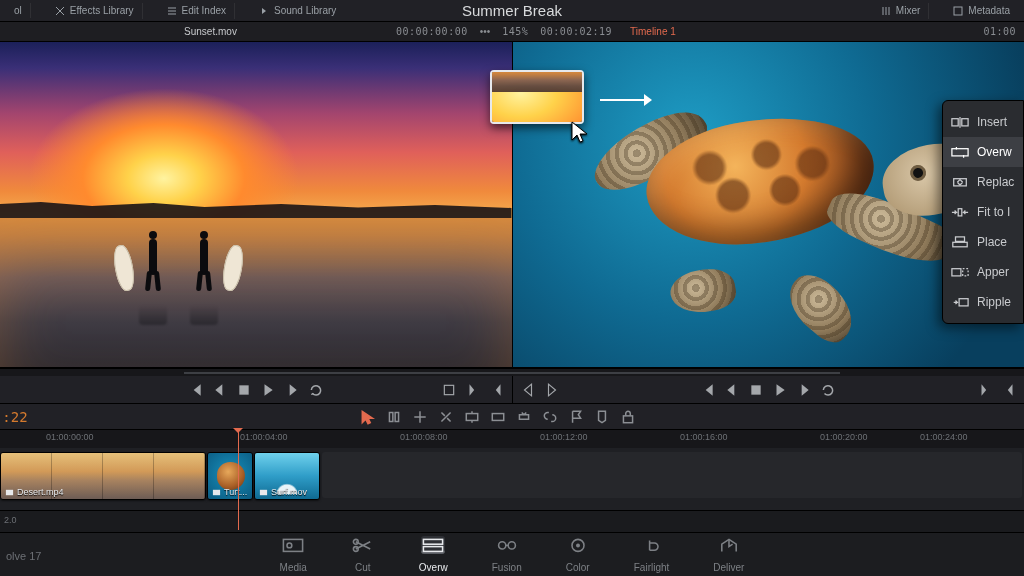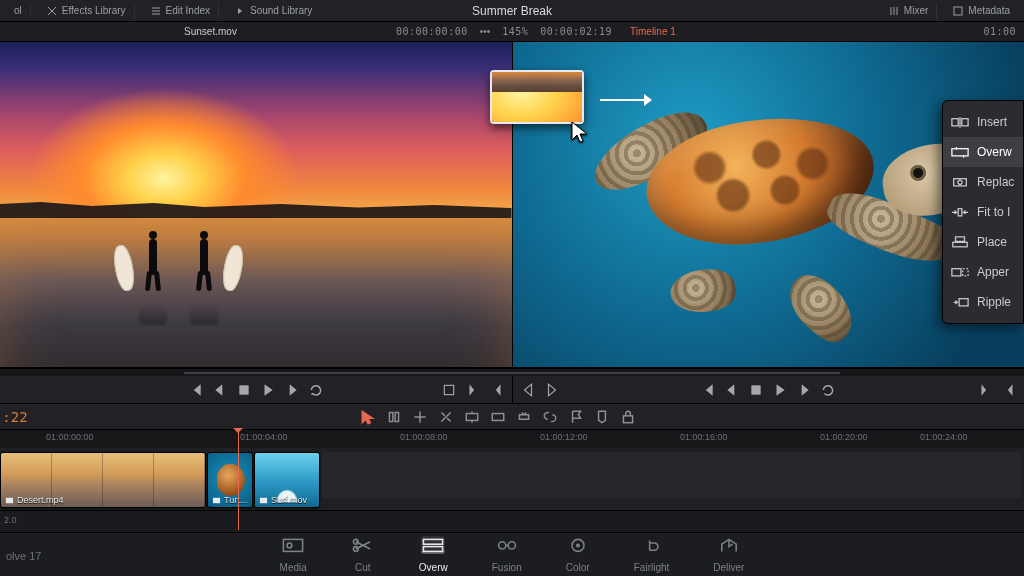--- a/index.html
+++ b/index.html
@@ -1,21 +1,21 @@
 <!DOCTYPE html>
 <html><head>
 <meta charset="utf-8">
 <style>
 * { margin: 0; padding: 0; box-sizing: border-box; font-family: -apple-system, "Helvetica Neue", Arial, sans-serif; }
 html, body { width: 1024px; height: 576px; background: #1a1a1c; color: #aeb0b4; overflow: hidden; font-size: 11px; }
 
-.topbar { height: 22px; background: #212126; border-bottom: 1px solid #000; display: flex; align-items: center; padding: 0 6px; gap: 7px; }
+.topbar { height: 22px; background: #212126; border-bottom: 1px solid #000; display: flex; align-items: center; padding: 0 6px; gap: 15px; }
 .topbar .btn { display: flex; align-items: center; gap: 4px; padding: 2px 8px; color: #9aa0a6; cursor: pointer; font-size: 10px; border-right: 1px solid #303034; }
 .topbar .spacer { flex: 1; }
-.topbar .title { position: absolute; left: 50%; transform: translateX(-50%); color: #d8dadc; font-size: 12px; }
+.topbar .title { position: absolute; left: 50%; transform: translateX(-50%); color: #d8dadc; font-size: 15px; }
 
 .infobar { height: 20px; background: #1e1e22; display: flex; align-items: center; font-size: 10px; color: #8a8d92; border-bottom: 1px solid #000; }
 .infobar .left, .infobar .right { flex: 1; display: flex; align-items: center; }
 .infobar .left { justify-content: center; }
 .infobar .right { justify-content: space-between; padding: 0 8px; }
 .infobar .src { color: #c7c9cc; margin-left: 35px; }
 .infobar .tc { font-family: ui-monospace, Menlo, monospace; letter-spacing: .5px; }
 .infobar .rec { color: #e36a4e; }
 .infobar .center { display:flex; gap:12px; align-items:center; padding:0 10px; }
 
@@ -100,21 +100,21 @@
 .tl-toolbar .tools .ti.sel svg { stroke:#e36a4e; fill:#e36a4e;}
 .tl-toolbar .tools svg { stroke:#8c8f94; fill:none; stroke-width:1.3;}
 .tl-toolbar .right-tools { margin-left:auto; display:flex; gap:12px; align-items:center;}
 
 .ruler { height:18px; background:#17171a; display:flex; align-items:flex-end; position:relative; font-size:9px; color:#6d7075; font-family:ui-monospace,Menlo,monospace; padding-left:34px;}
 .ruler .tick { position:absolute; top:0; bottom:0; display:flex; align-items:flex-start; padding-top:2px;}
 .playhead { position:absolute; left:238px; top:0; bottom:-82px; width:1px; background:#e36a4e; z-index:5;}
 .playhead:before{content:"";position:absolute;left:-5px;top:-2px;border:5px solid transparent;border-top-color:#e36a4e;}
 
 .tracks { height:84px; background:#1f2024; position:relative; padding-left:34px;}
-.clip { position:absolute; top:4px; height:56px; border-radius:3px; overflow:hidden; border:1px solid #000; box-shadow:0 1px 2px rgba(0,0,0,.5);}
+.clip { position:absolute; top:4px; height:48px; border-radius:3px; overflow:hidden; border:1px solid #000; box-shadow:0 1px 2px rgba(0,0,0,.5);}
 .clip .label { position:absolute; left:4px; bottom:2px; font-size:9px; color:#e7e9ec; text-shadow:0 1px 1px #000; display:flex; align-items:center; gap:3px;}
 .clip .label svg { width:9px; height:9px; fill:#e7e9ec;}
 .clip.c1 { left:0; width:206px; }
 .clip.c2 { left:207px; width:46px; }
 .clip.c3 { left:254px; width:66px; }
 .clip.empty { left:322px; right:2px; top:4px; height:46px; background:#26272b; border:none; box-shadow:none;}
 .clip.c1 .th, .clip.c2 .th, .clip.c3 .th { position:absolute; inset:0; display:flex;}
 .clip.c1 .frame { flex:1; background: linear-gradient(#e6c07a 0%, #d29a58 40%, #a7825f 60%, #6d5c55 100%); border-right:1px solid rgba(0,0,0,.25);}
 .clip.c1 .frame:after{content:"";position:absolute;}
 .clip.c2 .th { background: radial-gradient(circle at 50% 45%, #1690bd, #0c5a80); }

